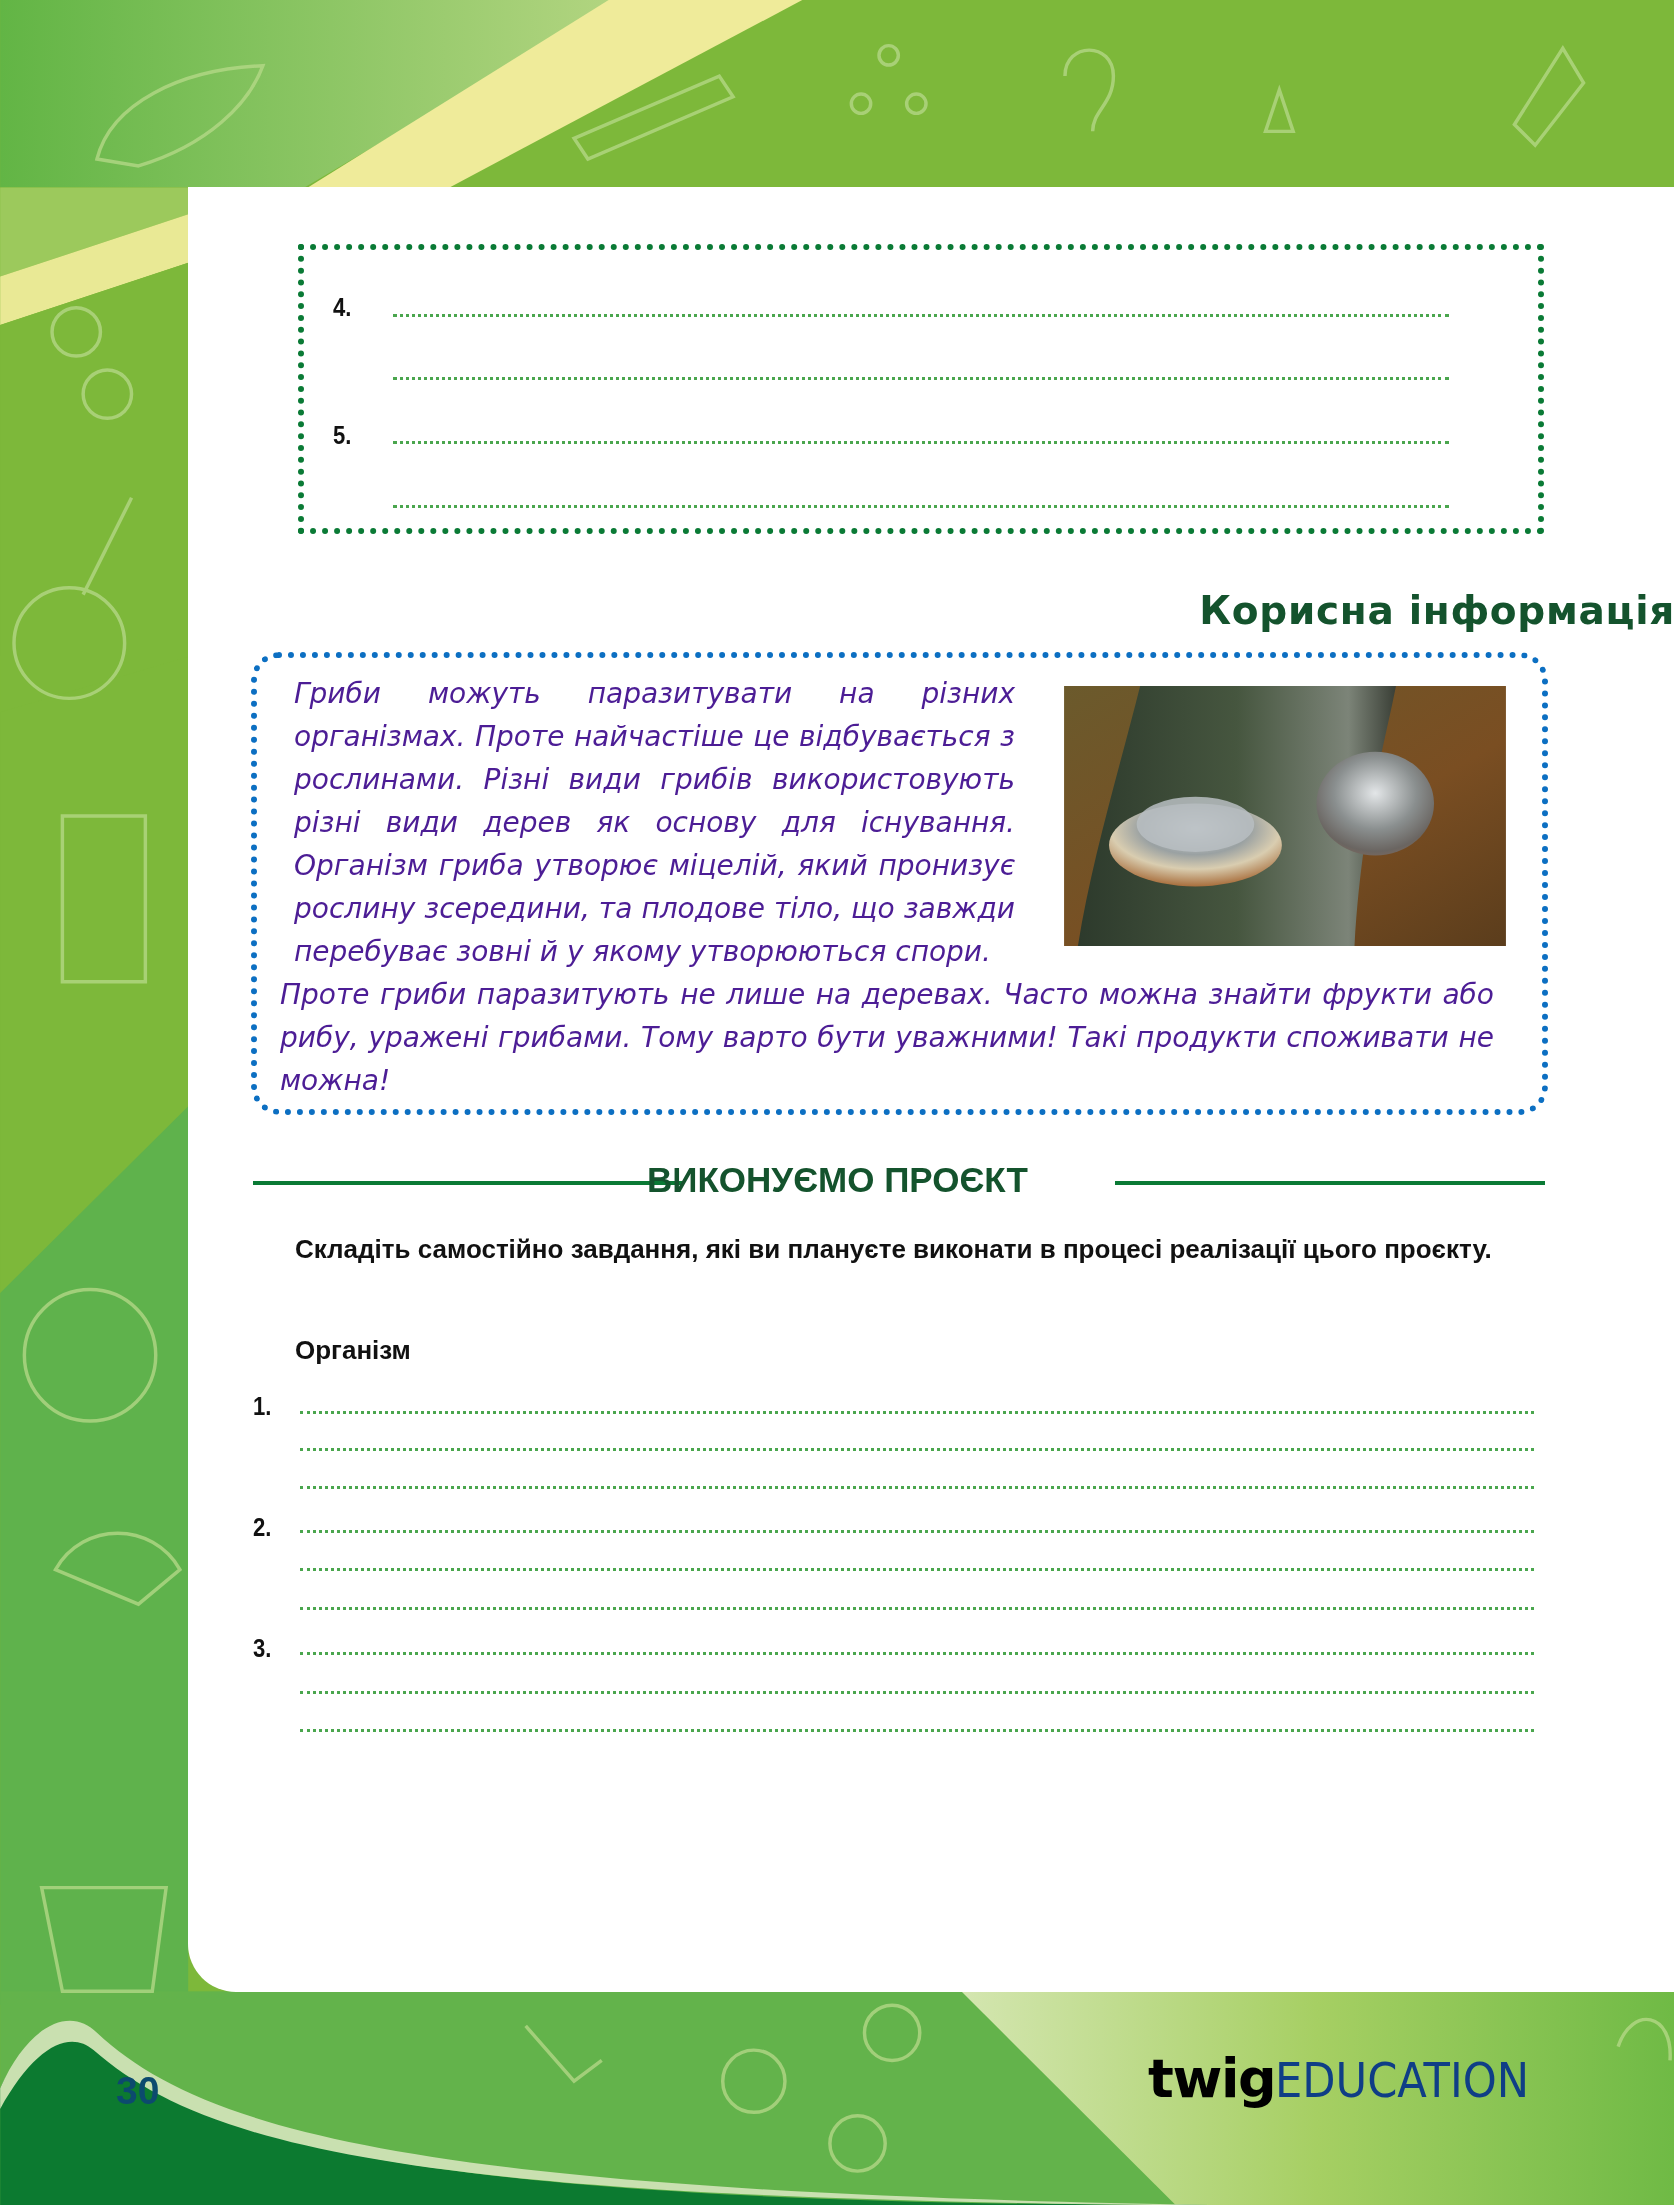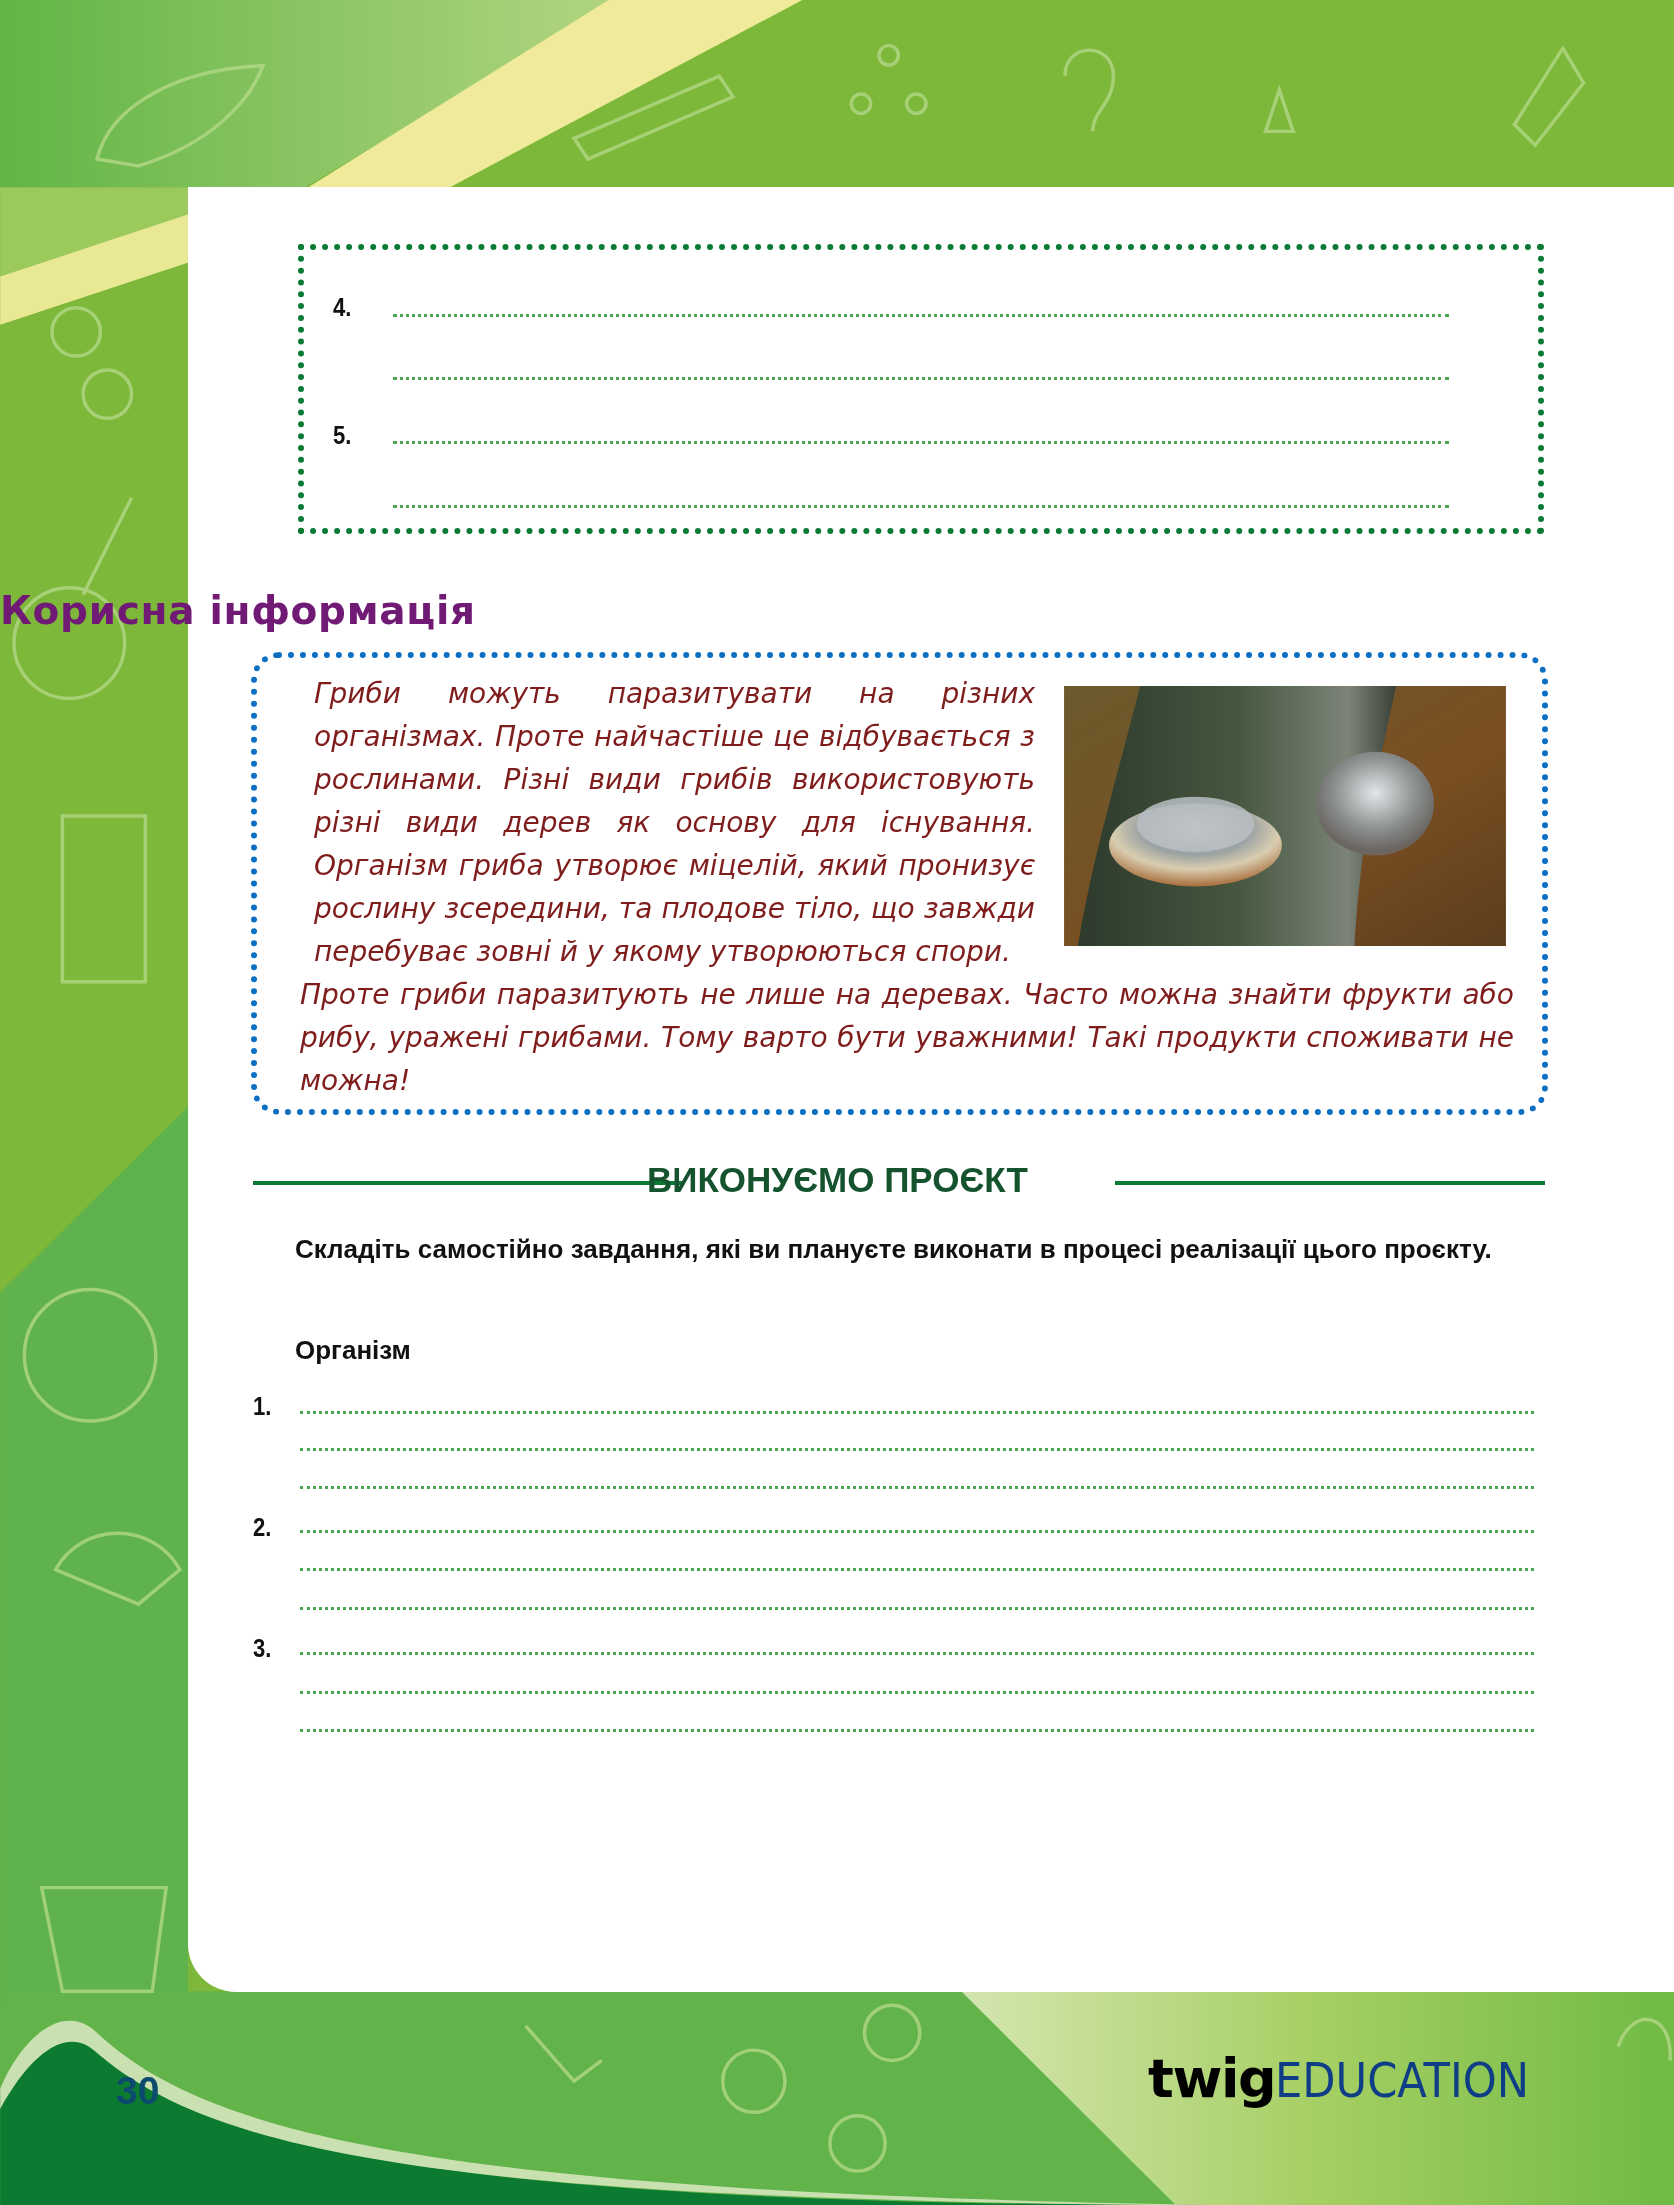--- a/index.html
+++ b/index.html
@@ -2,23 +2,23 @@
 <html style="font-size:11px"><head>
 <meta charset="utf-8">
 <style>
   html,body{margin:0;padding:0;}
   body{width:1675px;height:2205px;position:relative;overflow:hidden;background:#7cb83c;font-family:"Liberation Sans",sans-serif;}
   .bg-layer{position:absolute;left:0;top:0;width:1675px;height:2205px;}
   .page-panel{position:absolute;left:188px;top:187px;width:1487px;height:1805px;background:#ffffff;border-bottom-left-radius:48px;}
   .green-box{position:absolute;left:298px;top:244px;width:1246px;height:290px;box-sizing:border-box;border:6.2px dotted #0a7a35;}
   .num{position:absolute;font-family:"Liberation Sans",sans-serif;font-weight:bold;font-size:26px;color:#111;transform:scaleX(0.85);transform-origin:left center;}
   .write-line{position:absolute;height:0;border-top:3.5px dotted #4aa64e;}
-  .info-title{position:absolute;left:0;width:1675px;top:588px;text-align:left;font-family:"DejaVu Sans",sans-serif;font-weight:bold;font-size:39px;color:#701a75;letter-spacing:0.7px;}
+  .info-title{position:absolute;left:0;width:1675px;top:588px;text-align:right;font-family:"DejaVu Sans",sans-serif;font-weight:bold;font-size:39px;color:#14532d;letter-spacing:0.7px;}
   .blue-box{position:absolute;left:251px;top:652px;width:1297px;height:463px;box-sizing:border-box;border:6.2px dotted #0c6fc2;border-radius:28px;}
-  .info-text{position:absolute;font-family:"DejaVu Sans",sans-serif;font-style:italic;font-size:28px;color:#7f1d1d;line-height:43px;text-align:justify;margin-left:20px;}
+  .info-text{position:absolute;font-family:"DejaVu Sans",sans-serif;font-style:italic;font-size:28px;color:#4c1d95;line-height:43px;text-align:justify;}
   .photo{position:absolute;left:1064px;top:686px;width:442px;height:260px;overflow:hidden;}
   .section-rule{position:absolute;top:1181px;height:4.1px;background:#0a7a35;}
   .section-title{position:absolute;top:1160px;left:0;width:1675px;text-align:center;font-family:"Liberation Sans",sans-serif;font-weight:bold;font-size:35px;color:#14532d;}
   .instr{position:absolute;left:295px;top:1231px;width:1250px;font-family:"Liberation Sans",sans-serif;font-weight:bold;font-size:26px;color:#111;line-height:36px;text-align:justify;}
   .tasks-label{position:absolute;left:295px;top:1335px;font-family:"Liberation Sans",sans-serif;font-weight:bold;font-size:26px;color:#111;}
   .page-number{position:absolute;left:116px;top:2069px;font-family:"Liberation Sans",sans-serif;font-weight:bold;font-size:39px;color:#0c4a6e;}
   .logo{position:absolute;left:1148px;top:2047px;font-family:"DejaVu Sans",sans-serif;font-size:54px;white-space:nowrap;}
   .logo-twig{color:#000000;font-weight:bold;letter-spacing:-1.4px;}
   .logo-edu{color:#0f3e86;font-weight:normal;font-size:48px;transform:scaleX(0.9);display:inline-block;transform-origin:left;}
 </style>

